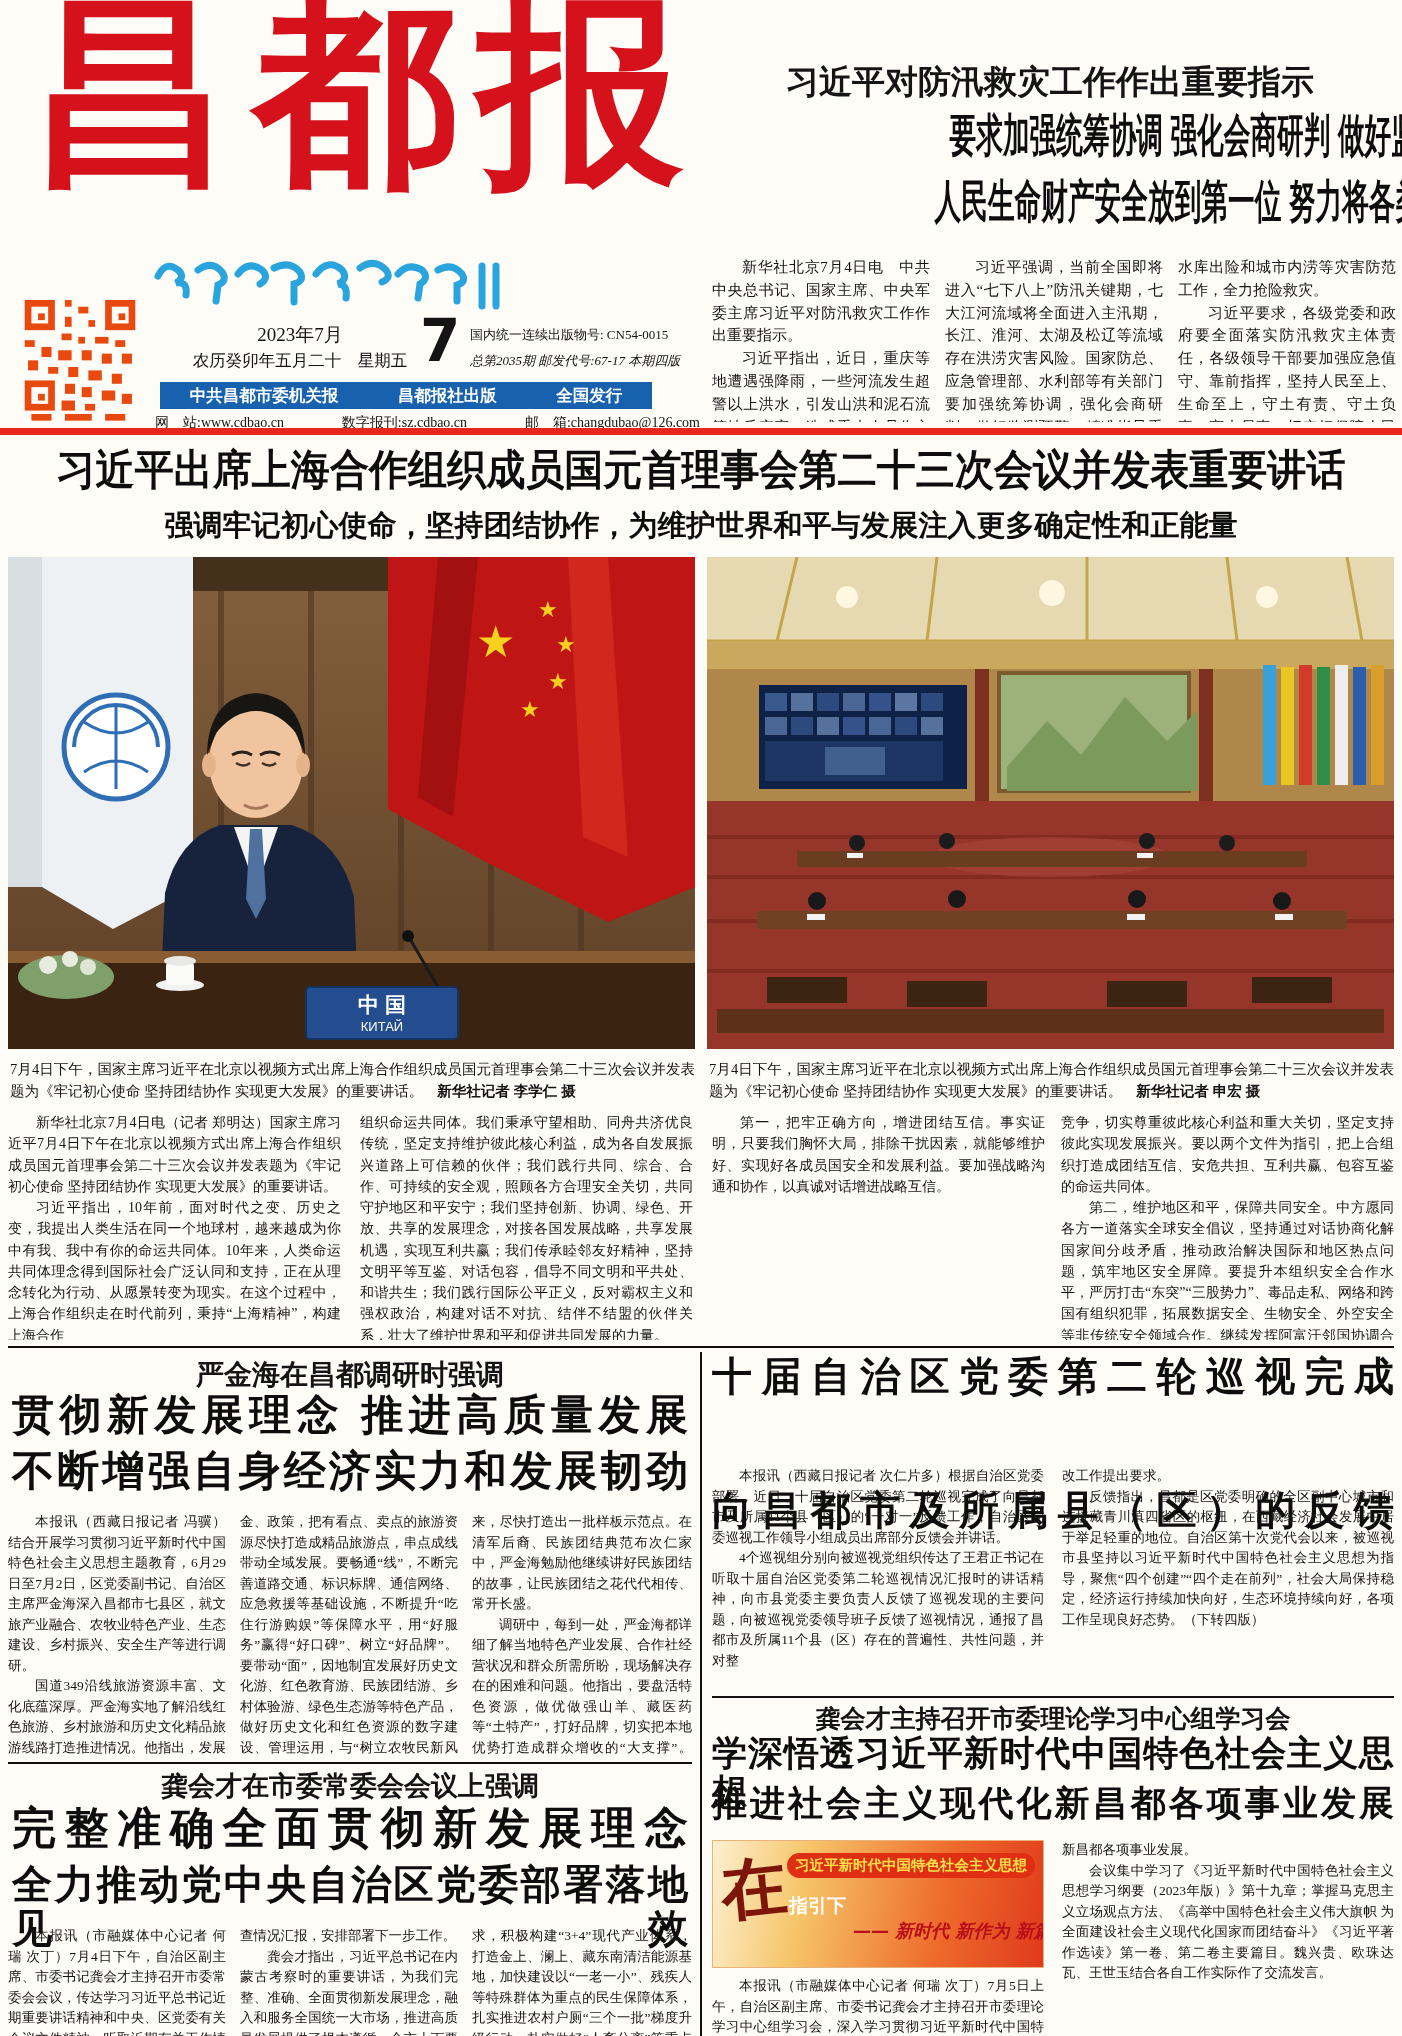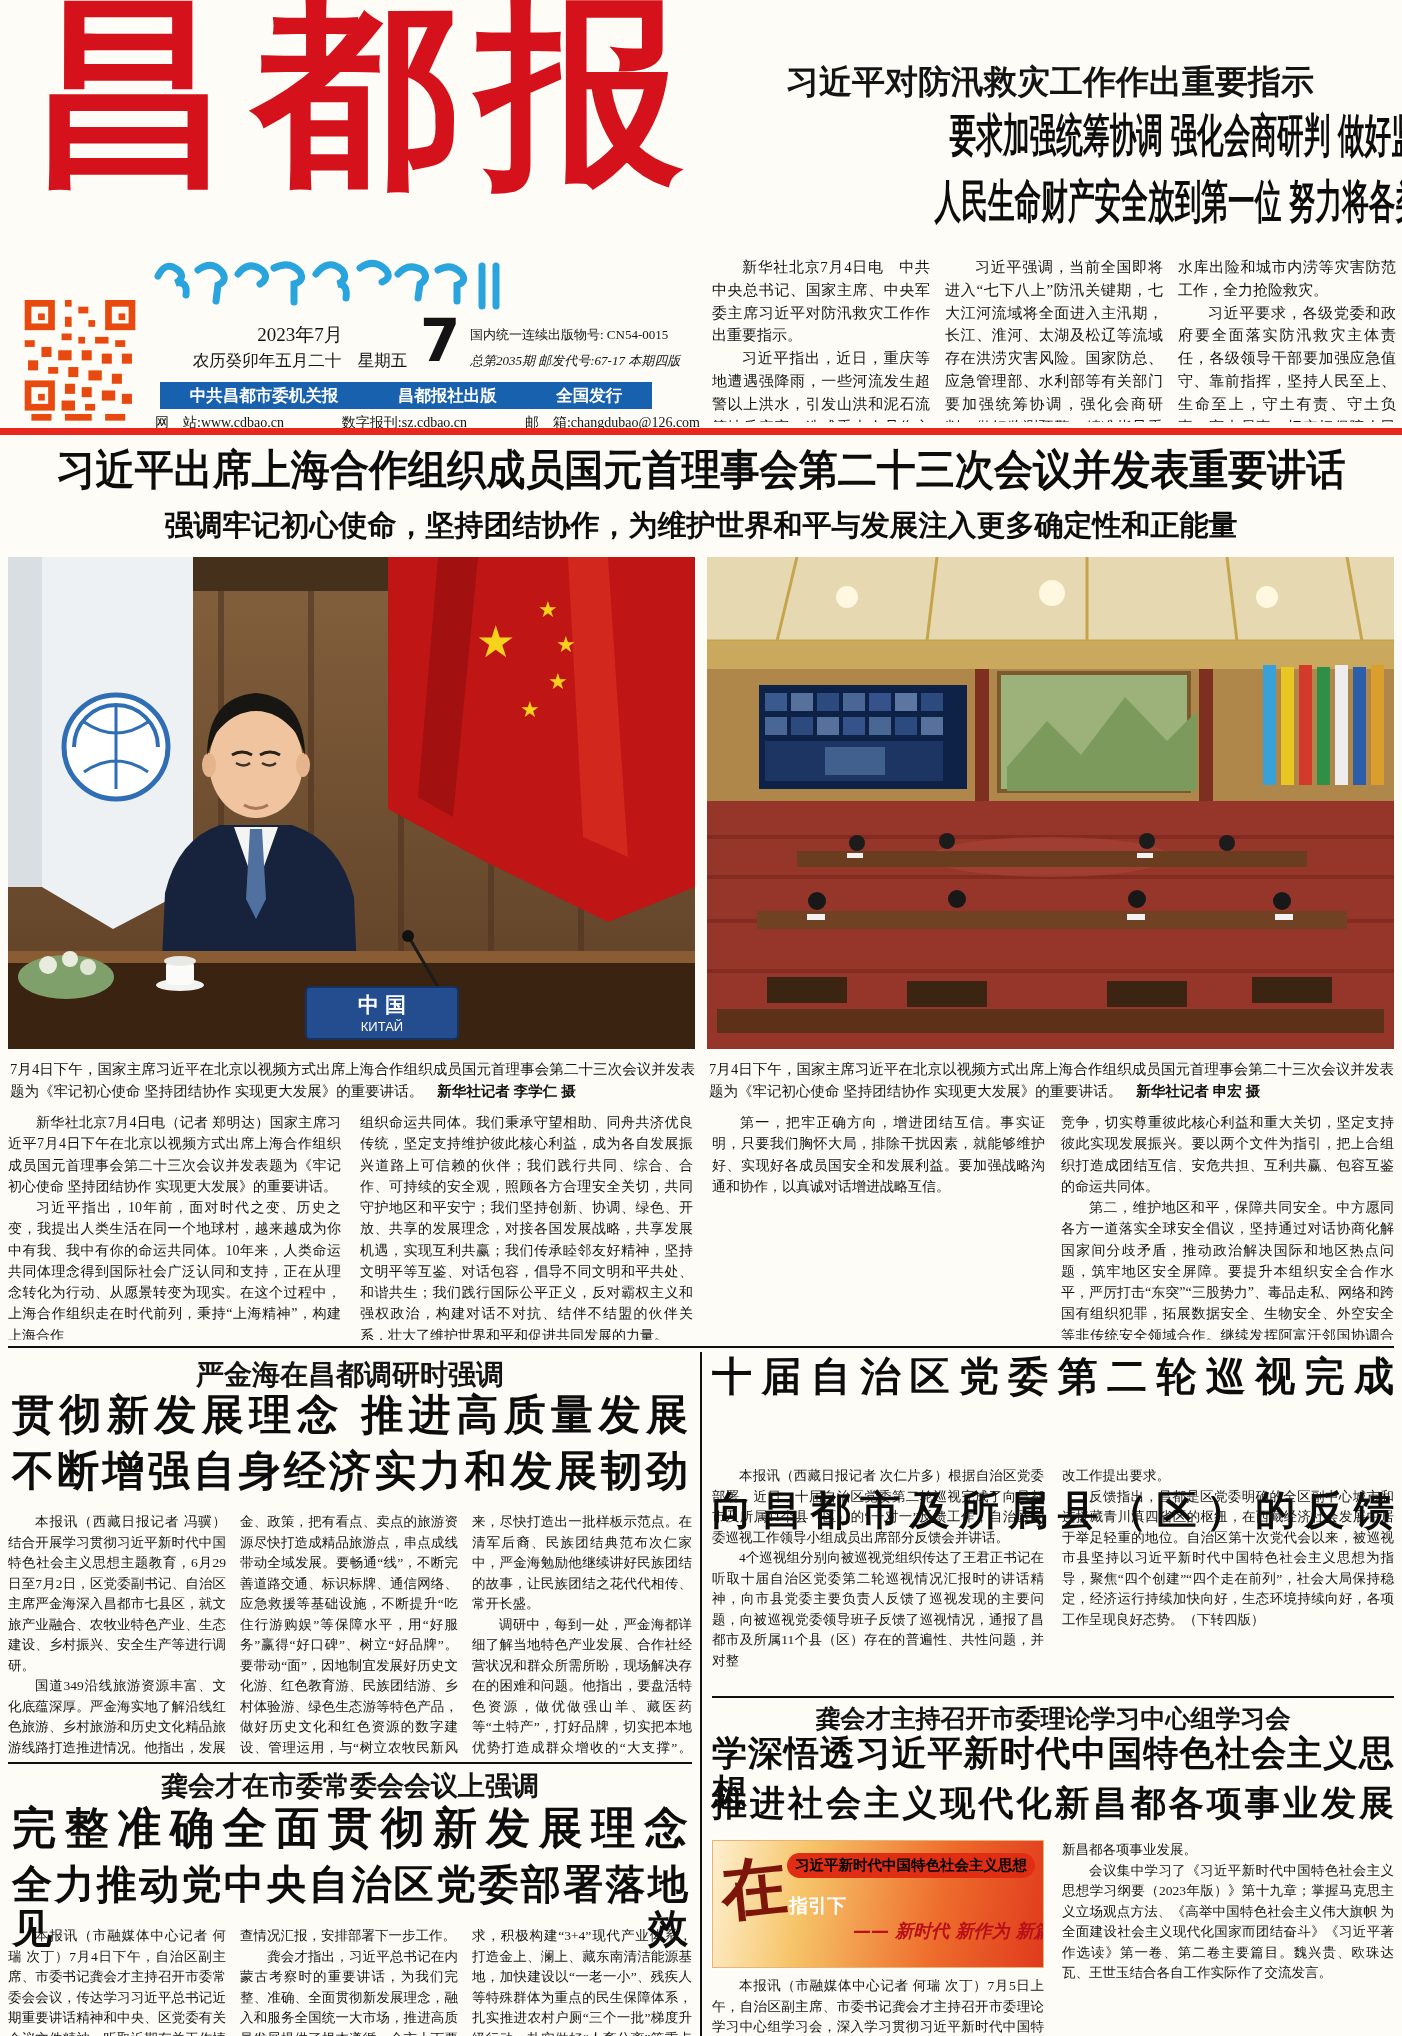--- a/index.html
+++ b/index.html
@@ -25,21 +25,21 @@
       font-family:"Liberation Sans",sans-serif;font-weight:bold;font-size:16.5px;}
   .contactrow{display:flex;justify-content:space-between;font-size:14px;}
   .hrule{background:#111;height:2px;}
   .vrule{background:#111;width:2px;}
   .redrule{background:#e8261d;}
   .kicker{font-weight:bold;text-align:center;}
   .banner{background:linear-gradient(100deg,#fdf0d0 0%,#f6c468 28%,#ee6c2c 68%,#e03a1c 100%);
       border:1px solid #e9b27a;box-sizing:border-box;overflow:hidden;}
   .banner .zai{position:absolute;left:8px;top:14px;font-size:66px;font-weight:bold;color:#7d150a;
       font-family:"DejaVu Serif",serif;transform:rotate(-6deg);line-height:1;}
-  .banner .b1{position:absolute;left:74px;top:12px;background:#df2e14;color:#000000;border-radius:13px;
+  .banner .b1{position:absolute;left:74px;top:12px;background:#df2e14;color:#fde047;border-radius:13px;
       padding:3px 8px;font-family:"Liberation Sans",sans-serif;font-weight:bold;font-size:14.5px;white-space:nowrap;}
   .banner .b2{position:absolute;left:76px;top:52px;color:#fff;font-weight:bold;font-size:19px;
       font-family:"Liberation Sans",sans-serif;}
   .banner .b3{position:absolute;left:140px;top:78px;color:#b80f1a;font-weight:bold;font-style:italic;
       font-size:18px;white-space:nowrap;font-family:"DejaVu Serif",serif;}
 </style>
 </head>
 <body>
 
 <div class="page">

